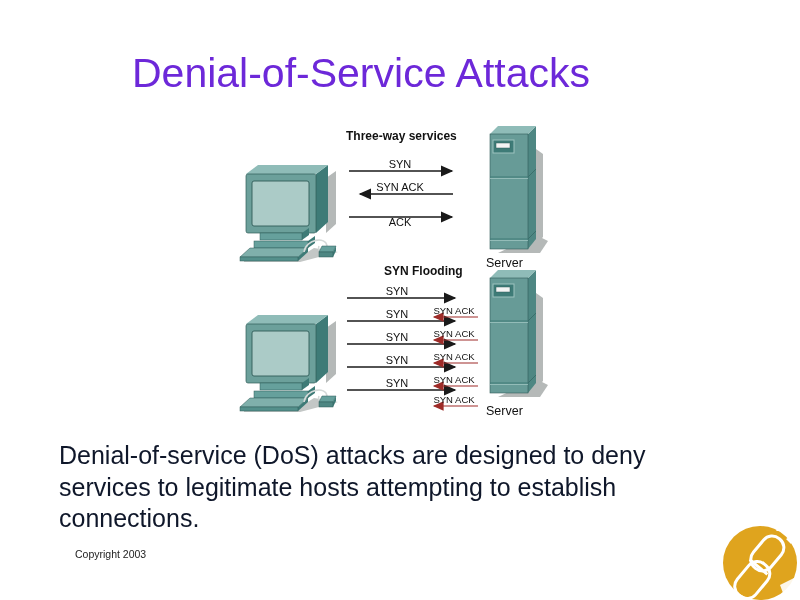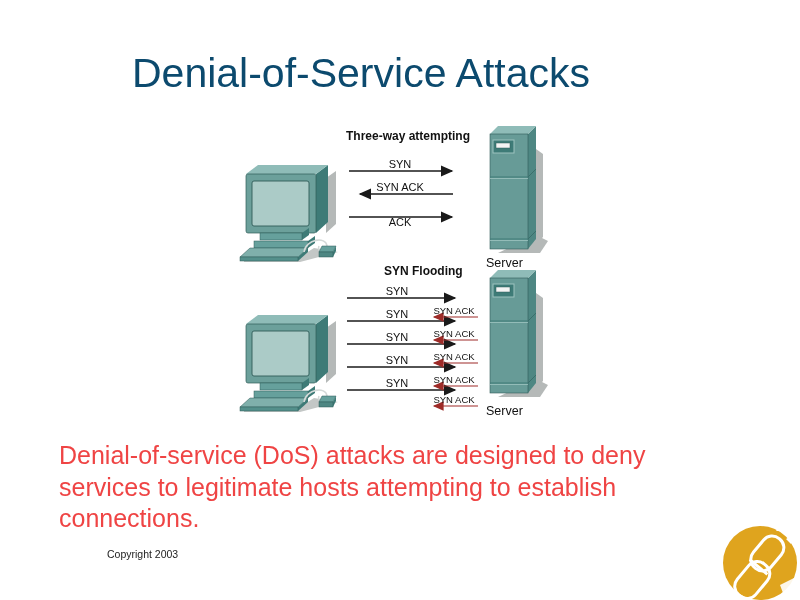--- a/index.html
+++ b/index.html
@@ -1,30 +1,30 @@
 <!DOCTYPE html>
 <html><head>
 <meta charset="utf-8">
 <style>
   html,body{margin:0;padding:0;width:800px;height:600px;overflow:hidden;background:#ffffff;
     font-family:"Liberation Sans","DejaVu Sans",sans-serif;}
   #stage{position:relative;width:800px;height:600px;background:#fff;}
   #gfx{position:absolute;left:0;top:0;z-index:0;}
   .txt{position:absolute;z-index:2;color:#000;}
-  #slide-title{left:0;top:50px;width:722px;text-align:center;font-size:41px;line-height:46px;color:#0c4a6e;}
+  #slide-title{left:0;top:50px;width:722px;text-align:center;font-size:41px;line-height:46px;color:#6d28d9;}
   .diag-title{font-weight:bold;font-size:12px;color:#111;}
   #hs-title{left:346px;top:129px;width:130px;}
   #fl-title{left:366px;top:264px;width:100px;margin-left:18px;}
   .arrow-label{font-size:11px;line-height:12px;text-align:center;color:#111;}
   .hs-label{left:348px;width:104px;}
   .fl-syn{left:347px;width:100px;}
   .fl-synack{left:429px;width:50px;font-size:9.5px;line-height:11px;text-align:center;color:#111;}
   .server-label{font-size:12.5px;line-height:14px;width:60px;color:#111;}
-  #body-text{left:59px;top:440px;width:638px;font-size:25px;line-height:31.5px;color:#ef4444;}
-  #copyright{left:75px;top:548px;font-size:10.5px;color:#222;margin-left:32px;}
+  #body-text{left:59px;top:440px;width:638px;font-size:25px;line-height:31.5px;color:#0f172a;}
+  #copyright{left:75px;top:548px;font-size:10.5px;color:#222;}
   #website{left:533px;top:546px;font-size:15px;letter-spacing:0.4px;color:#1a1a1a;}
 </style>
 </head>
 <body>
 
 <div id="stage">
 
   <svg id="gfx" width="800" height="600" viewBox="0 0 800 600">
     <defs>
       <marker id="ab" markerWidth="11" markerHeight="9" refX="8" refY="4" orient="auto">
@@ -104,21 +104,21 @@
         <line x1="-10" y1="4" x2="13" y2="4"></line>
       </g>
       <path d="M16,-32 l9,-11 l2,11 z" fill="#ffffff"></path>
       <path d="M26,-24 l12,-7 l-7,12 z" fill="#ffffff"></path>
       <path d="M20,22 l16,-8 l4,18 l-14,6 z" fill="#ffffff" opacity="0.9"></path>
     </g>
   </svg>
 
   <div id="slide-title" class="txt">Denial-of-Service Attacks</div>
 
-  <div id="hs-title" class="txt diag-title">Three-way attempting</div>
+  <div id="hs-title" class="txt diag-title">Three-way services</div>
   <div class="txt arrow-label hs-label" style="top:158px;">SYN</div>
   <div class="txt arrow-label hs-label" style="top:181px;">SYN ACK</div>
   <div class="txt arrow-label hs-label" style="top:216px;">ACK</div>
   <div class="txt server-label" style="left:486px;top:256px;">Server</div>
 
   <div id="fl-title" class="txt diag-title">SYN Flooding</div>
   <div class="txt arrow-label fl-syn" style="top:285px;">SYN</div>
   <div class="txt arrow-label fl-syn" style="top:308px;">SYN</div>
   <div class="txt arrow-label fl-syn" style="top:331px;">SYN</div>
   <div class="txt arrow-label fl-syn" style="top:354px;">SYN</div>

